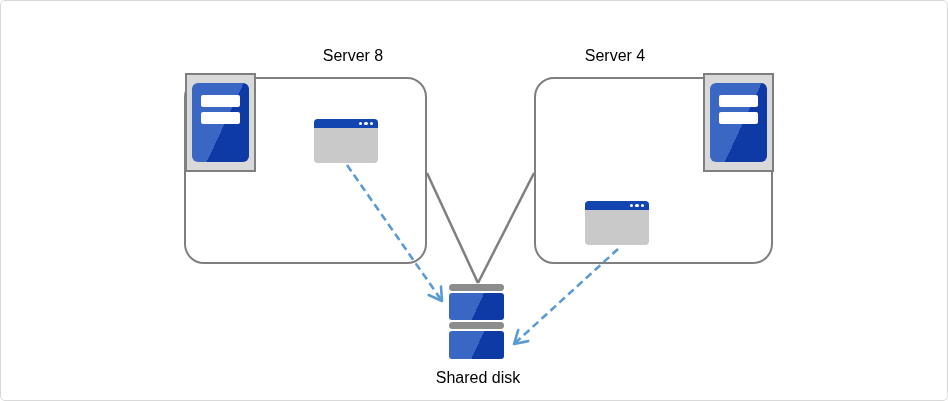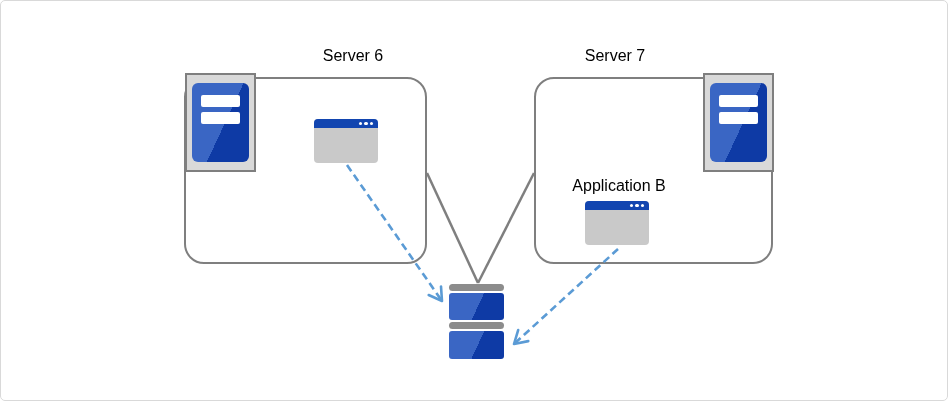--- a/index.html
+++ b/index.html
@@ -122,23 +122,23 @@
   .arrow-head{stroke:var(--arrow-blue);fill:none;stroke-width:2.6;stroke-linecap:round;}
 </style>
 </head>
 <body>
 
 <div class="canvas">
 
   <div class="node-box box-server1"></div>
   <div class="node-box box-server2"></div>
 
-  <div class="diagram-label lbl-server1">Server 6</div>
-  <div class="diagram-label lbl-server2">Server 7</div>
-  <div class="diagram-label lbl-appb">Application B</div>
+  <div class="diagram-label lbl-server1">Server 8</div>
+  <div class="diagram-label lbl-server2">Server 4</div>
+  <div class="diagram-label lbl-disk">Shared disk</div>
 
   <div class="server-frame frame-server1">
     <div class="server-tower">
       <div class="bar bar1"></div>
       <div class="bar bar2"></div>
     </div>
   </div>
   <div class="server-frame frame-server2">
     <div class="server-tower">
       <div class="bar bar1"></div>

